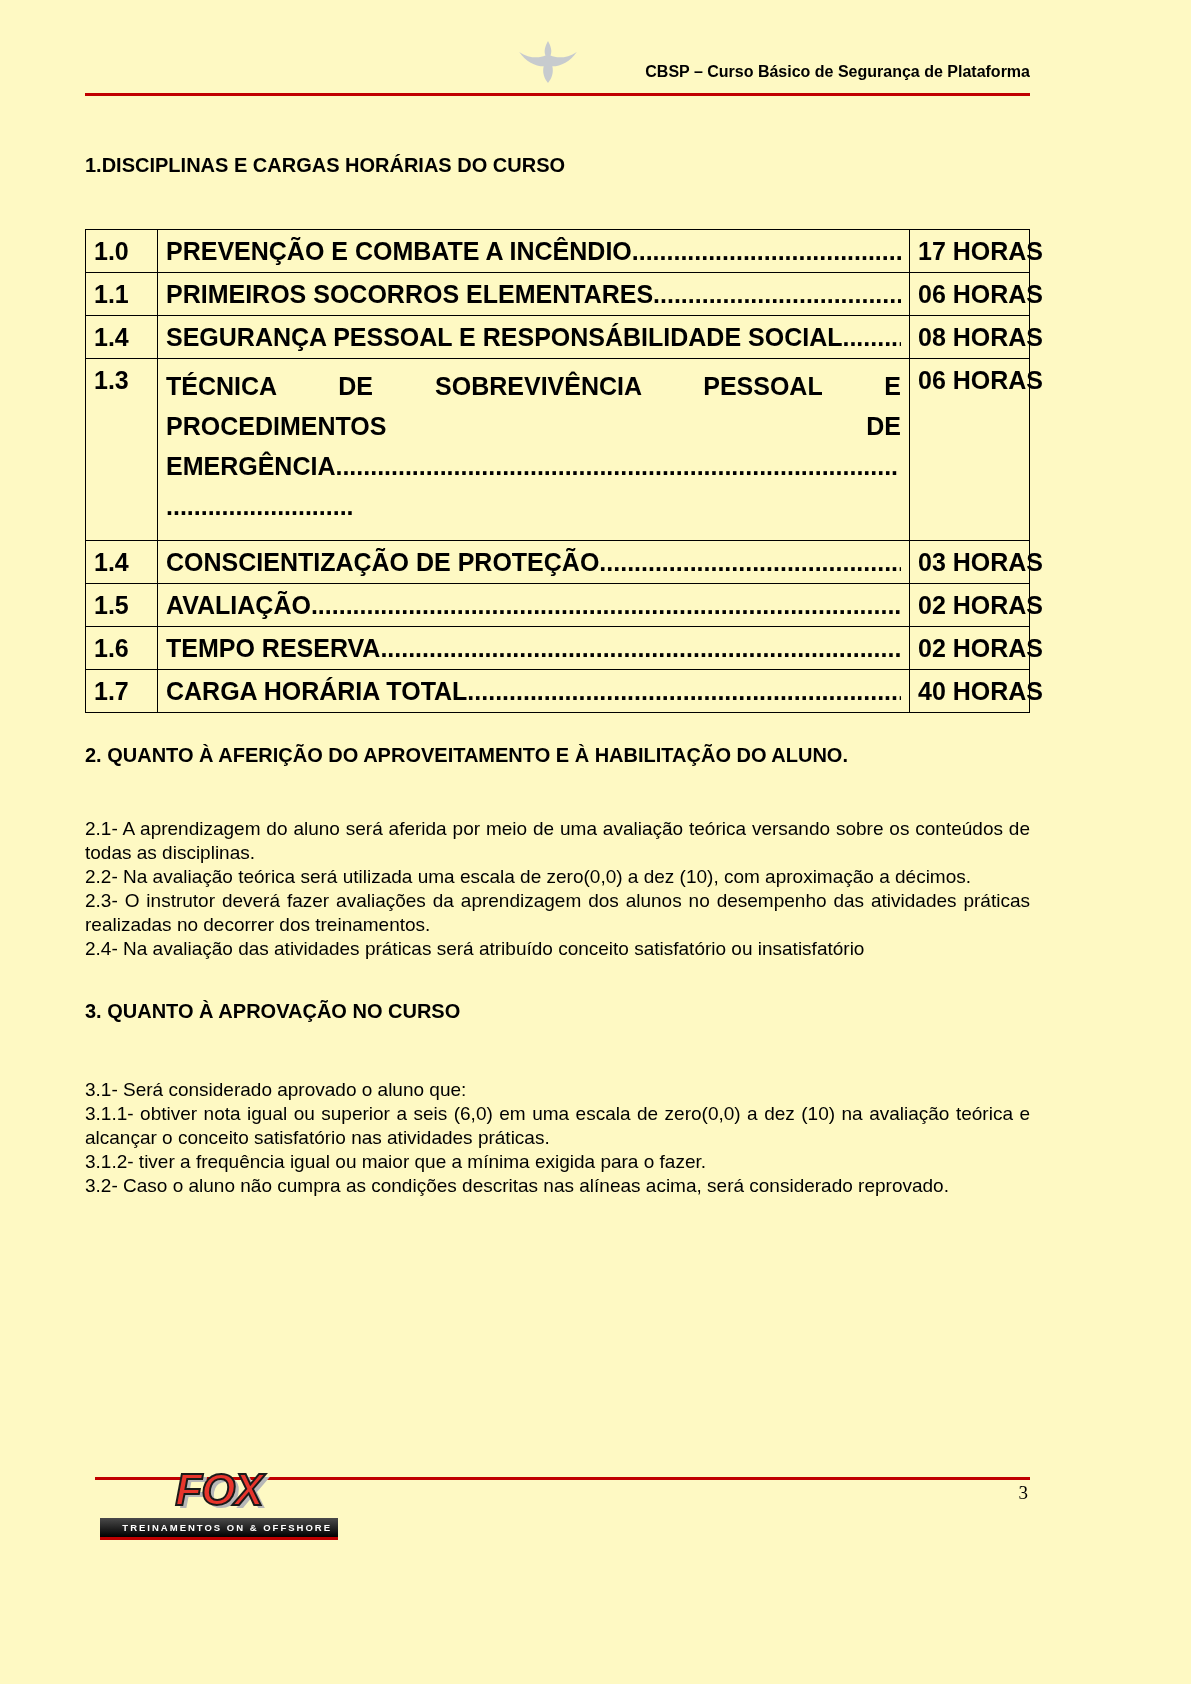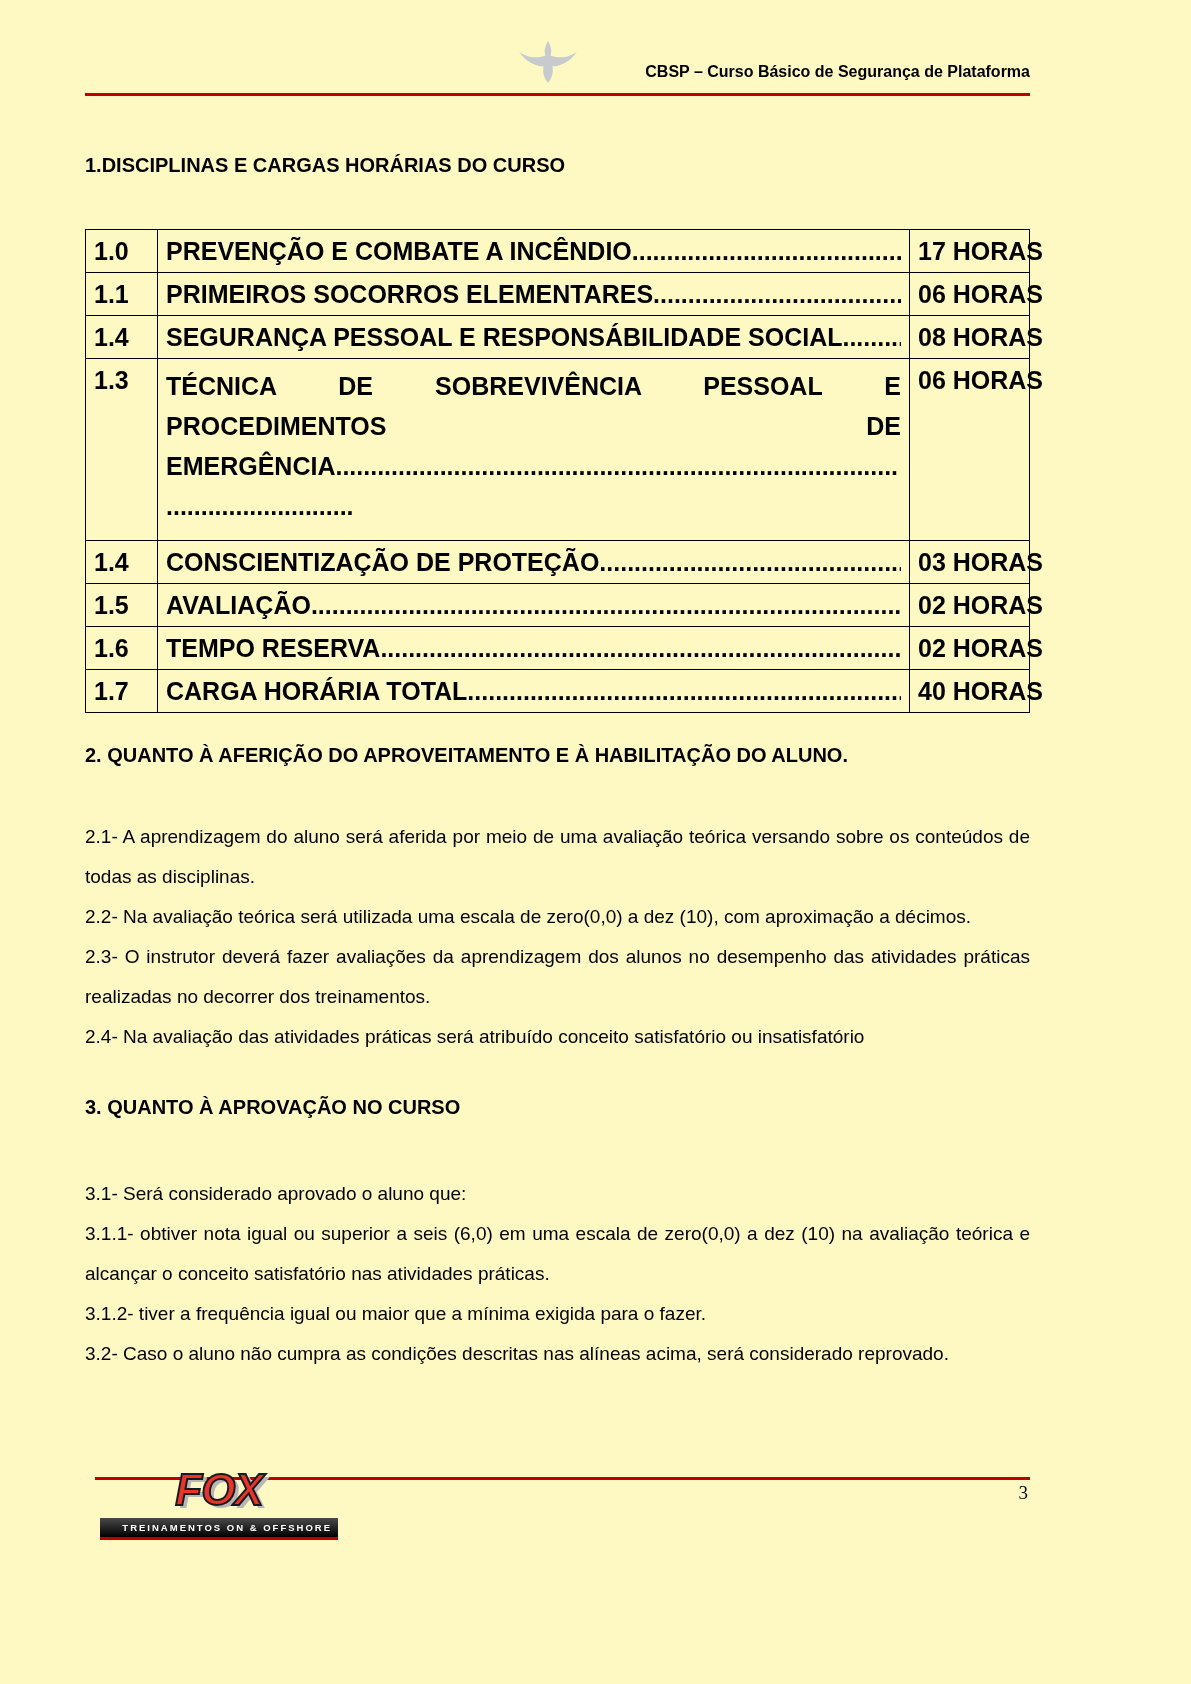--- a/index.html
+++ b/index.html
@@ -43,21 +43,21 @@
   }
   td.num { width:72px; padding-left:13px; }
   td.hrs { width:120px; white-space:nowrap; padding-left:10px; }
   td.disc .lead { white-space:nowrap; overflow:hidden; }
   tr.wrap td.disc .lead {
     white-space:normal; overflow-wrap:anywhere;
     text-align:justify; line-height:40px;
   }
   tr.wrap td { padding-bottom:14px; }
   p.body-par {
-    font-size:19px; line-height:40px; text-align:justify;
+    font-size:19px; line-height:24px; text-align:justify;
     margin:0;
   }
   
   .footer-rule {
     position:absolute; top:1477px; left:95px; right:161px;
     height:2.5px; background:#c00000;
   }
   .page-number {
     position:absolute; top:1482px; right:163px;
     font-family:"Liberation Serif", serif; font-size:19px;

